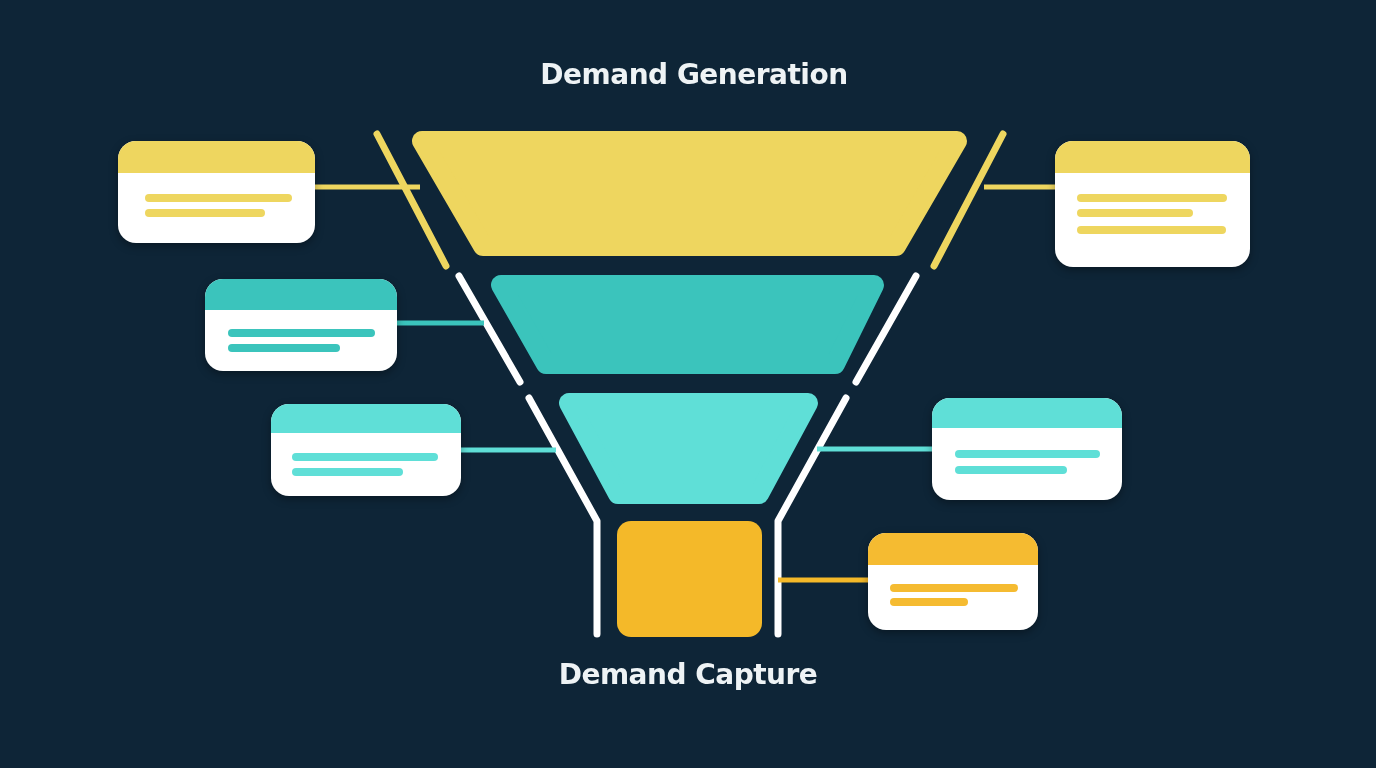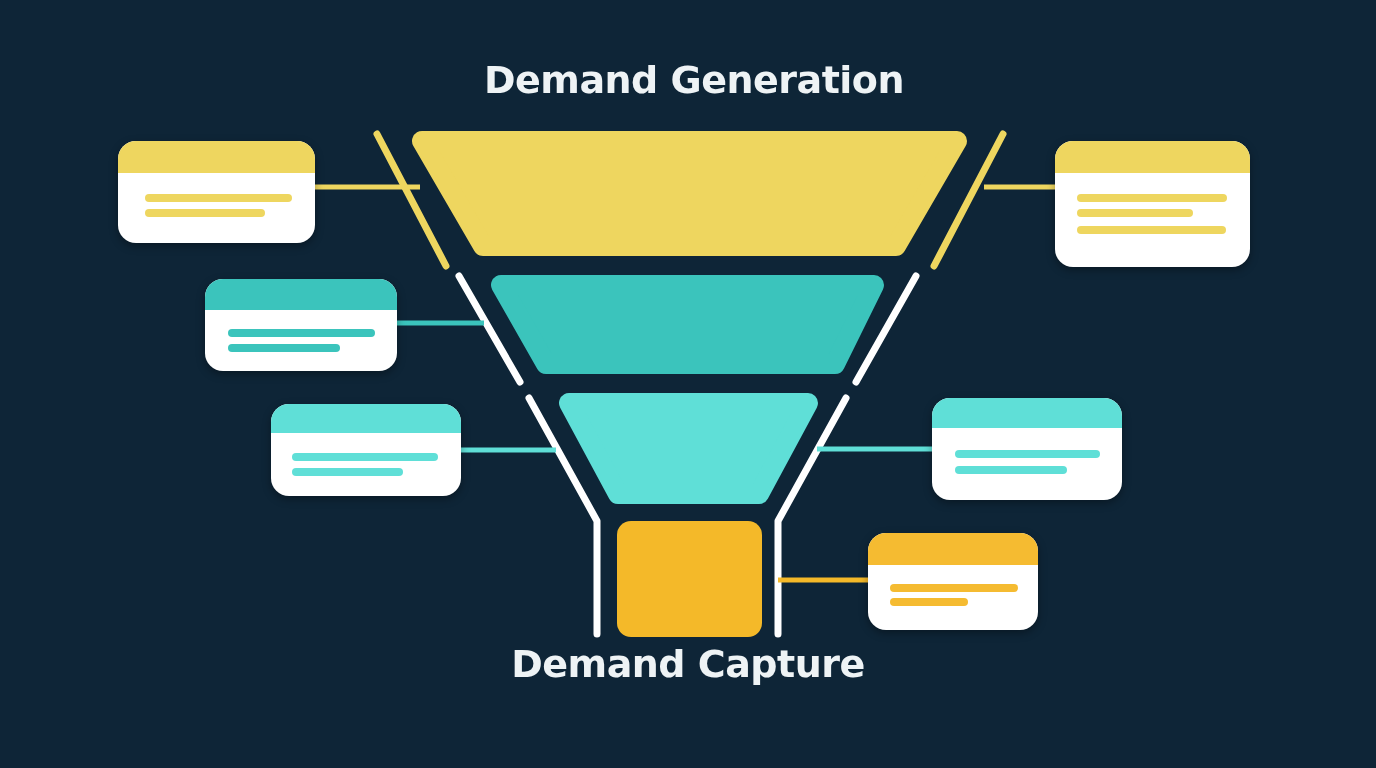--- a/index.html
+++ b/index.html
@@ -8,27 +8,27 @@
     background:#0e2537;
     overflow:hidden;
     position:relative;
     font-family:"DejaVu Sans","Liberation Sans",sans-serif;
   }
   .stage-canvas{position:absolute;left:0;top:0;width:1376px;height:768px;z-index:1;}
   .title{
     position:absolute;left:0;right:0;
     text-align:center;
     color:#eef3f5;
-    font-size:38px;
+    font-size:28px;
     font-weight:700;
     letter-spacing:-0.5px;
     z-index:3;
   }
   .title-top{top:58px;margin-left:12px;}
-  .title-bottom{top:642px;}
+  .title-bottom{top:658px;}
   .card{
     position:absolute;
     background:#ffffff;
     border-radius:18px;
     box-shadow:0 3px 8px rgba(0,0,0,0.35);
     z-index:2;
   }
   .card-header{
     position:absolute;left:0;top:0;right:0;
     border-radius:18px 18px 0 0;

